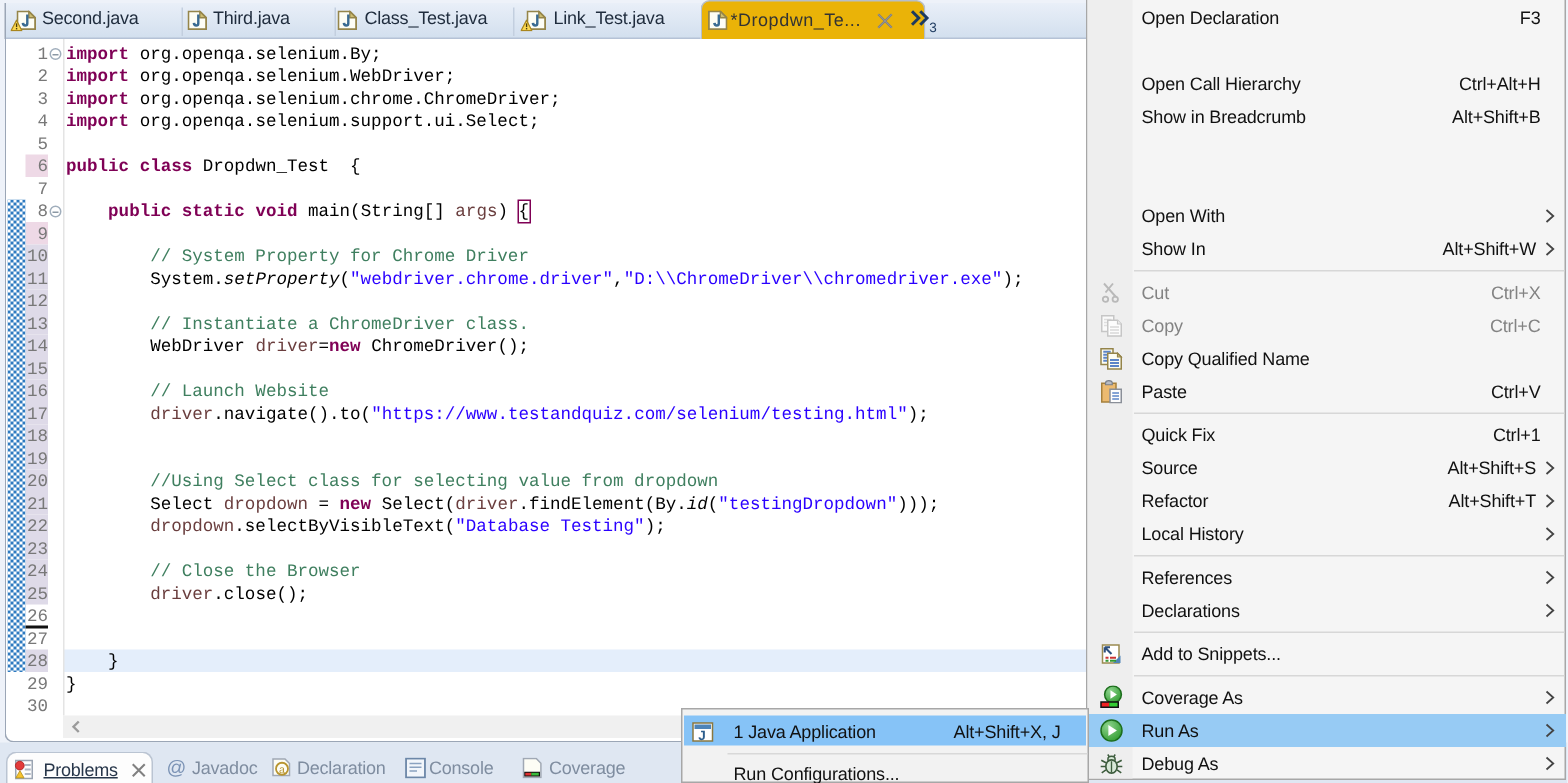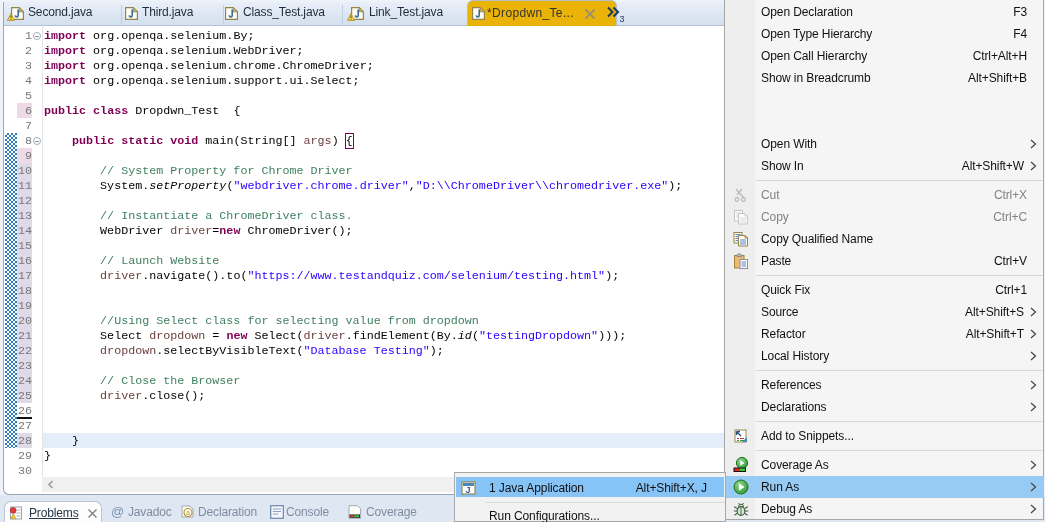--- a/index.html
+++ b/index.html
@@ -253,24 +253,20 @@
     </svg>
     <span class="btab" style="left:366px">Coverage</span>
   </div>
 
   <div id="menu">
       <div class="gut"></div>
       <div class="mi" style="top:1px">
         <span class="lbl">Open Declaration</span>
         <span class="sc">F3</span>
       </div>
-      <div class="mi" style="top:23px">
-        <span class="lbl">Open Type Hierarchy</span>
-        <span class="sc">F4</span>
-      </div>
       <div class="mi" style="top:45px">
         <span class="lbl">Open Call Hierarchy</span>
         <span class="sc">Ctrl+Alt+H</span>
       </div>
       <div class="mi" style="top:67px">
         <span class="lbl">Show in Breadcrumb</span>
         <span class="sc">Alt+Shift+B</span>
       </div>
       <div class="mi" style="top:133px">
         <span class="lbl">Open With</span>

